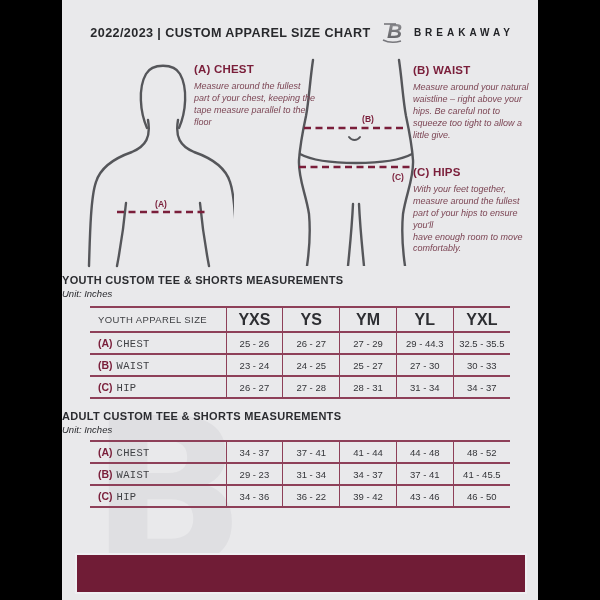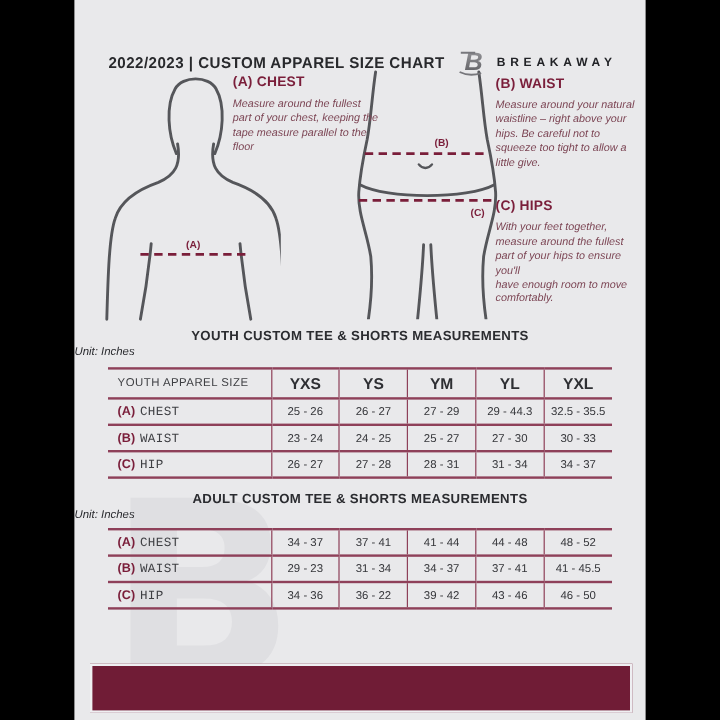--- a/index.html
+++ b/index.html
@@ -9,48 +9,48 @@
   *{margin:0;padding:0;box-sizing:border-box;}
   body{width:600px;height:600px;background:#000;overflow:hidden;
        font-family:"Liberation Sans",sans-serif;}
   .canvas{position:relative;width:600px;height:600px;background:#000;}
   .page{position:absolute;left:62px;top:0;width:476px;height:600px;
         background:var(--page_bg);overflow:hidden;}
   .watermark{position:absolute;left:28px;top:392px;font-size:205px;line-height:1;
         font-weight:bold;color:#DFDFE2;z-index:0;letter-spacing:0;
         font-family:"DejaVu Sans",sans-serif;}
   .hdr{position:absolute;left:0;top:19px;width:100%;display:flex;
-       align-items:center;justify-content:center;gap:7px;z-index:2;margin-top:20px;}
+       align-items:center;justify-content:center;gap:7px;z-index:2;}
   .hdr-title{font-size:13px;font-weight:bold;color:#28292C;letter-spacing:.4px;
        transform:scaleX(.97);}
   .hdr-brand{display:flex;align-items:center;gap:8px;}
   .brand-name{font-size:10px;font-weight:bold;color:#222327;letter-spacing:4px;}
   .logo{width:24px;height:26px;}
   .fig-svg{position:absolute;z-index:1;}
   .guide{position:absolute;z-index:2;}
   .g-head{font-size:11.5px;font-weight:bold;color:var(--maroon);
           letter-spacing:.2px;margin-bottom:6px;}
   .g-text{font-size:9px;font-style:italic;color:var(--body_text);
           line-height:1.32;white-space:pre-line;}
-  .tbl-title{position:absolute;width:100%;text-align:center;font-weight:bold;
+  .tbl-title{position:absolute;width:100%;text-align:left;font-weight:bold;
           font-size:11px;color:#2B2C30;letter-spacing:.3px;z-index:2;}
   .tbl-unit{position:absolute;width:100%;text-align:left;font-style:italic;
           font-size:9.5px;color:#2B2C30;z-index:2;}
   table{position:absolute;left:28px;width:420px;border-collapse:collapse;
           table-layout:fixed;z-index:2;}
   th,td{border-top:2px solid var(--line);border-bottom:2px solid var(--line);
           border-left:1px solid var(--line);border-right:1px solid var(--line);
           overflow:hidden;}
   tr>*:first-child{border-left:none;}
   tr>*:last-child{border-right:none;}
   tr.head-row>*{height:25px;}
   tr.data-row>*{height:22px;}
   .th-label{text-align:left;padding-left:8px;font-weight:normal;font-size:9.5px;
           letter-spacing:.4px;color:#3E3F43;}
-  .th-size{font-size:13px;font-weight:bold;color:#2E2F33;text-align:center;}
+  .th-size{font-size:16px;font-weight:bold;color:#2E2F33;text-align:center;}
   .td-label{text-align:left;padding-left:8px;font-size:10.5px;color:#3E3F43;}
   .td-label .marker{color:var(--maroon);font-weight:bold;}
   .td-label .lbl{margin-left:4px;letter-spacing:.3px;font-family:Liberation Mono, monospace;}
   .td-val{text-align:center;font-size:9.5px;color:var(--text_dark);}
   .footer-bar{position:absolute;left:13px;top:553px;width:452px;height:41px;
           background:var(--footer);border:2px solid #EFEFF2;z-index:3;}
   svg text{font-family:"Liberation Sans",sans-serif;}
 </style>
 </head>
 <body>

